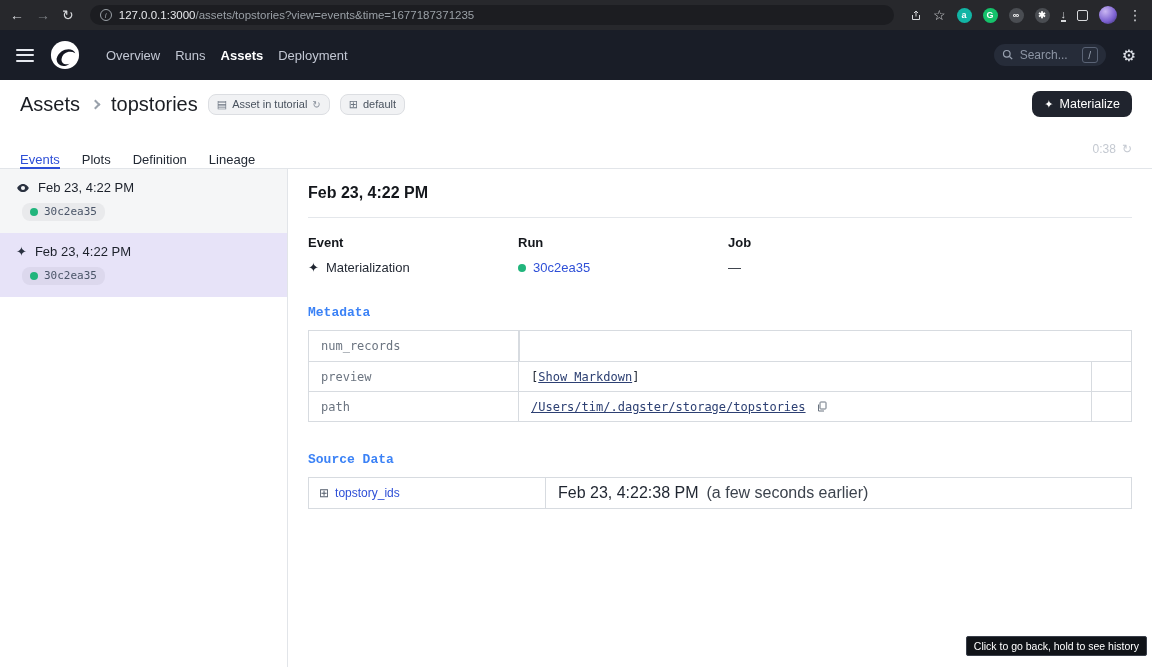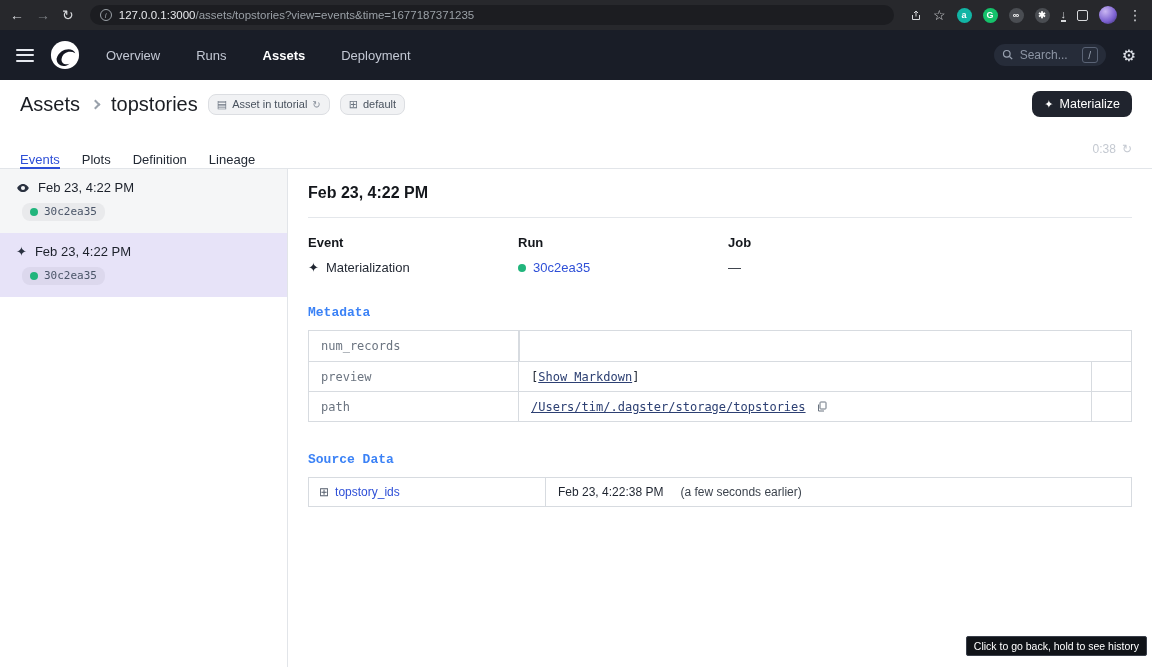--- a/index.html
+++ b/index.html
@@ -22,21 +22,21 @@
   .ext-dark { background:#4a4d52; }
   .dl-icon { position:relative; font-size:11px; color:#d7d9dc; border-bottom:2px solid #d7d9dc; line-height:10px; padding-bottom:1px; }
   .tab-sq { width:11px; height:11px; border:1.5px solid #d7d9dc; border-radius:2px; }
   .avatar { width:18px; height:18px; border-radius:50%; background:radial-gradient(circle at 35% 30%, #c9b6f2, #7a5fd0 60%, #2f2a55); }
 
   
   .nav { height:50px; background:#191d27; display:flex; align-items:center; padding:0 16px; gap:16px; }
   .hamburger { width:18px; display:flex; flex-direction:column; gap:3.5px; cursor:pointer; }
   .hamburger span { display:block; height:2px; background:#e6e9ef; border-radius:1px; }
   .logo { width:30px; height:30px; flex:0 0 auto; }
-  .nav-links { display:flex; gap:36px; margin-left:10px;align-items:flex-end; }
+  .nav-links { display:flex; gap:15px; margin-left:10px;align-items:flex-end; }
   .nav-link { font-size:13px; color:#c3c8d4; cursor:pointer; }
   .nav-link.active { color:#ffffff; font-weight:700; }
   .search-pill { margin-left:auto; width:112px; height:22px; background:#262c39; border-radius:13px; display:flex; align-items:center; gap:6px; padding:0 8px; cursor:text; }
   .search-pill .ph { font-size:12px; color:#8d95a4; }
   .kbd { margin-left:auto; width:16px; height:16px; border:1px solid #5a6375; border-radius:3px; color:#9aa3b2; font-size:10px; display:flex; align-items:center; justify-content:center; }
   .gear { color:#dfe3ea; font-size:16px; cursor:pointer; }
 
   
   .page-header { height:48px; display:flex; align-items:center; padding:0 20px; gap:10px; background:#fff; }
   .crumb-root { font-size:20px; color:#1a1d23; cursor:pointer; }
@@ -81,21 +81,21 @@
   .mrow:first-child { border-top:none; }
   .mkey { width:210px; flex:0 0 auto; border-right:1px solid #d7dbe0; padding:7px 12px; font-family:"DejaVu Sans Mono", monospace; font-size:12px; color:#6b7480; display:flex; align-items:center; }
   .mval { flex:1; padding:7px 12px; font-family:"DejaVu Sans Mono", monospace; font-size:12px; color:#232a35; display:flex; align-items:center; gap:6px; }
   .mend { width:40px; flex:0 0 auto; border-left:1px solid #d7dbe0; }
   .mono-link { color:#2d4073; text-decoration:underline; cursor:pointer; }
   .copy-btn { color:#6b7480; cursor:pointer; display:inline-flex; margin-left:4px; }
 
   .srow { display:flex; align-items:stretch; min-height:28px; }
   .sname { width:237px; flex:0 0 auto; border-right:1px solid #d7dbe0; padding:6px 10px; display:flex; gap:6px; align-items:center; font-size:12px; }
   .sname .ticon { color:#57606e; font-size:12px; }
-  .sval { flex:1; padding:6px 12px; font-size:12px; color:#1f2530; display:flex; align-items:center; gap:17px; }
+  .sval { flex:1; padding:6px 12px; font-size:16px; color:#1f2530; display:flex; align-items:center; gap:8px; }
   .sval .note { color:#3c434d; }
 
   .history-tooltip { position:absolute; right:5px; bottom:11px; background:#101318; color:#fff; font-size:10.5px; padding:3px 7px; border-radius:2px; border:1px solid #3a3f4a; }
 
   svg.icon { display:block; }
 </style>
 </head>
 <body>
 
 <div class="browser-bar">

